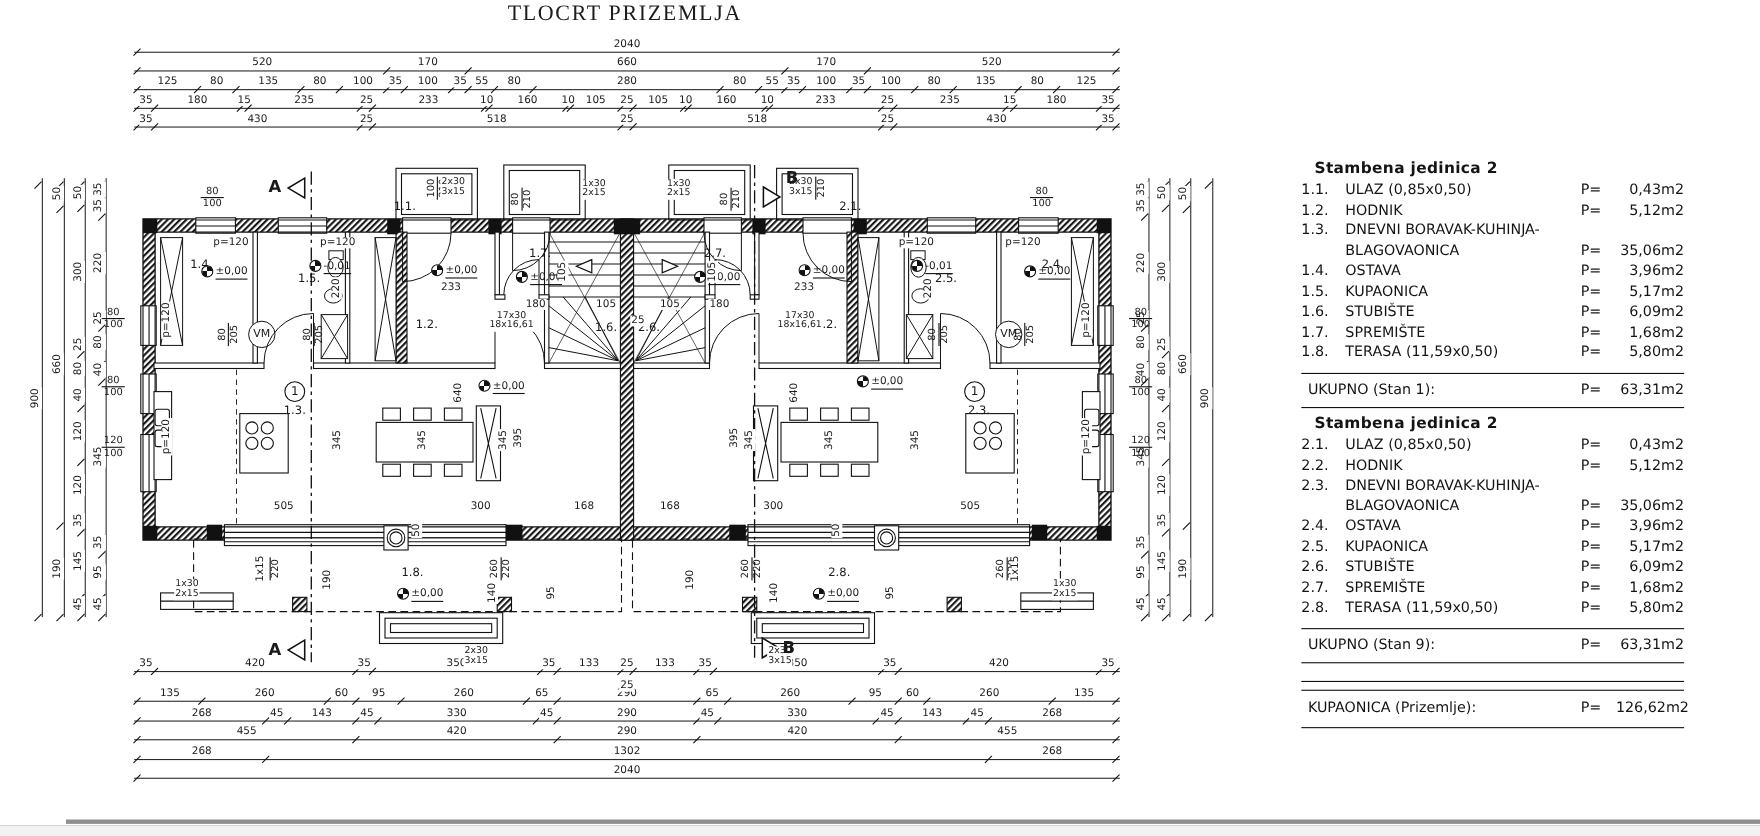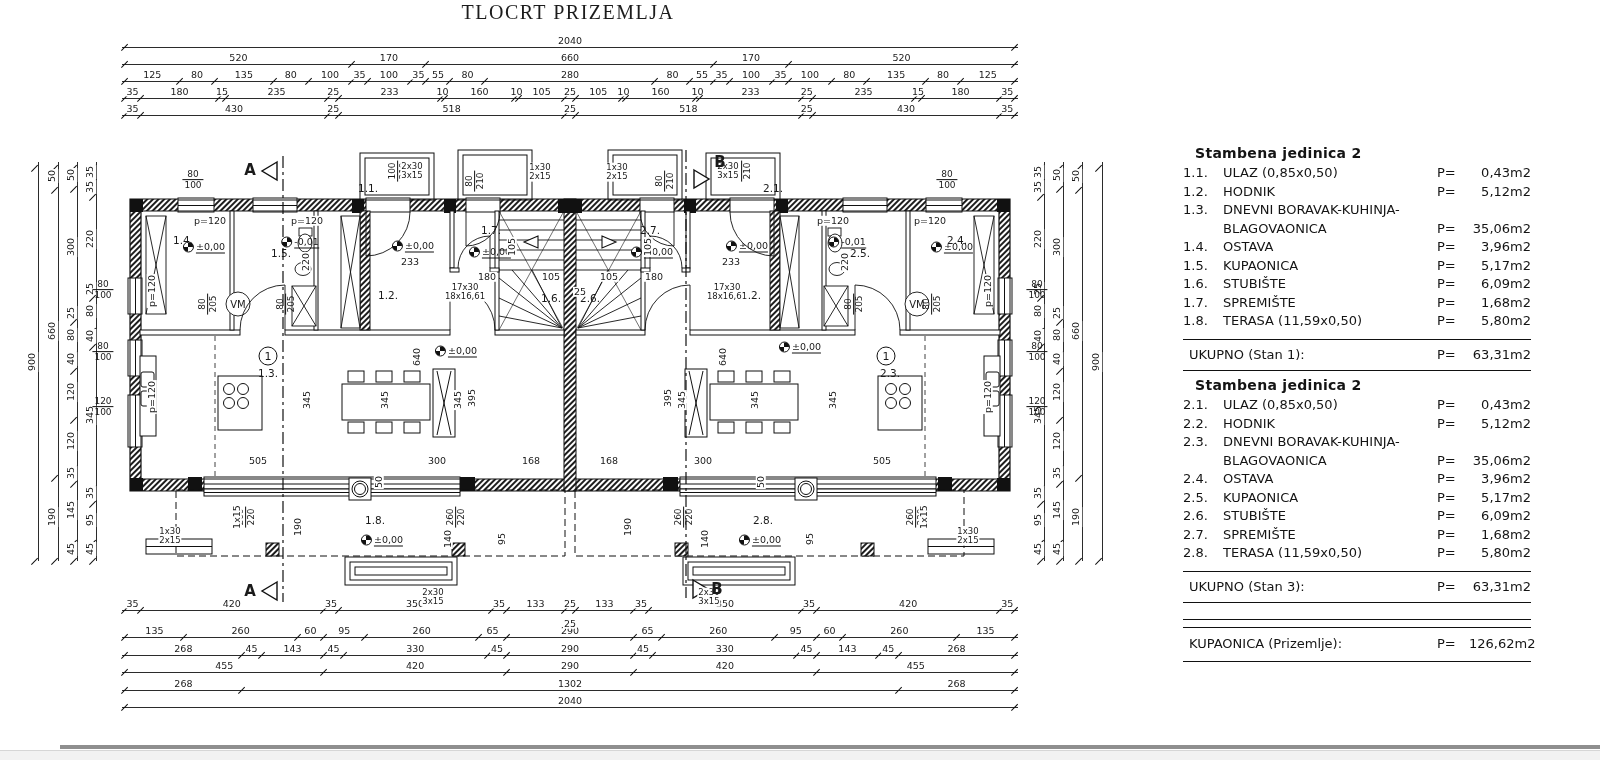--- a/index.html
+++ b/index.html
@@ -907,21 +907,21 @@
       </div>
       <div class="lg-row">
         <span class="lg-no">2.8.</span>
         <span class="lg-nm">TERASA (11,59x0,50)</span>
         <span class="lg-pe">P=</span>
         <span class="lg-vl">5,80m2</span>
       </div>
       <div class="lg-tot">
         <div class="lg-row">
           <span class="lg-no" style="width: 6px; flex: 0 0 6px;"></span>
-          <span class="lg-nm">UKUPNO (Stan 3):</span>
+          <span class="lg-nm">UKUPNO (Stan 9):</span>
           <span class="lg-pe">P=</span>
           <span class="lg-vl">63,31m2</span>
         </div>
       </div>
       <div class="lg-sep"></div>
       <div class="lg-grand">
         <div class="lg-row">
           <span class="lg-no" style="width: 6px; flex: 0 0 6px;"></span>
           <span class="lg-nm">KUPAONICA (Prizemlje):</span>
           <span class="lg-pe">P=</span>

